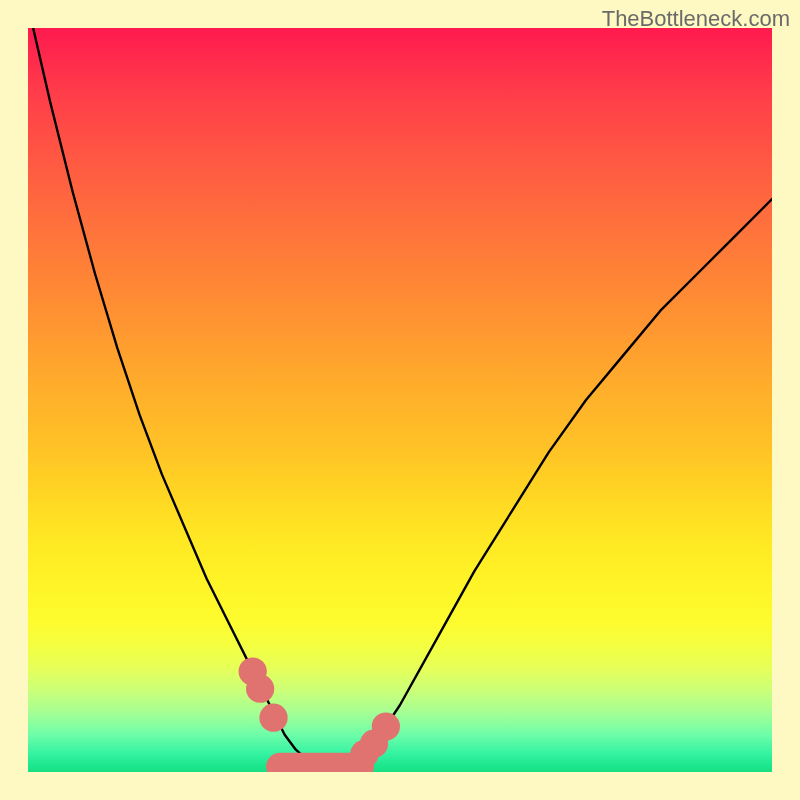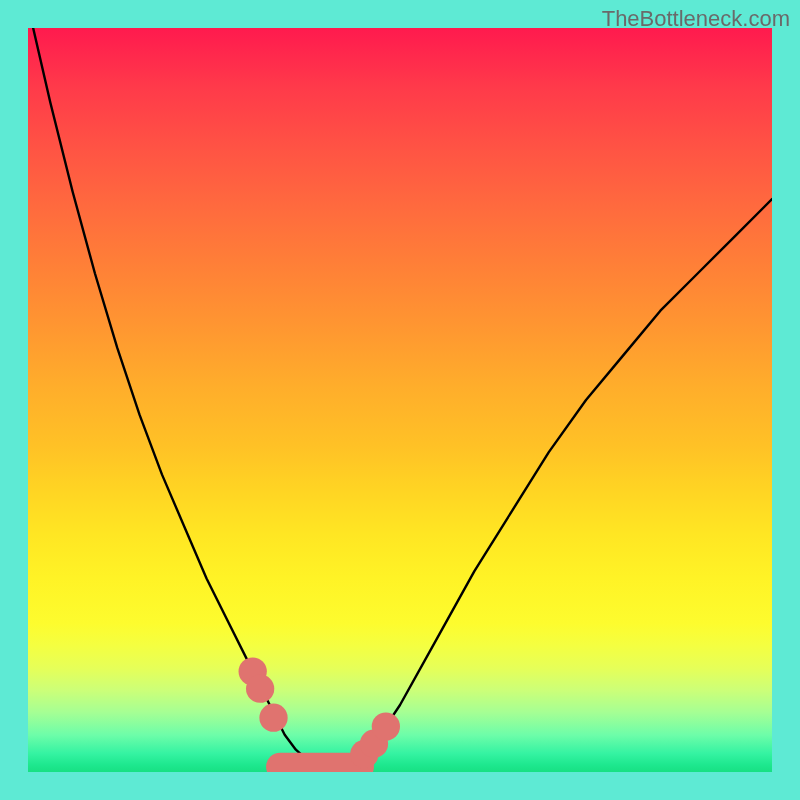--- a/index.html
+++ b/index.html
@@ -10,21 +10,21 @@
     overflow: hidden;
     background: #000;
     font-family: Arial, Helvetica, sans-serif;
   }
   .frame {
     position: absolute;
     left: 0;
     top: 0;
     width: 800px;
     height: 800px;
-    background: #5eead4;
+    background: #fef9c3;
   }
   .plot {
     position: absolute;
     left: 28px;
     top: 28px;
     width: 744px;
     height: 744px;
     background: linear-gradient(to bottom,
       #ff1a4e 0%,
       #ff3a4a 8%,

